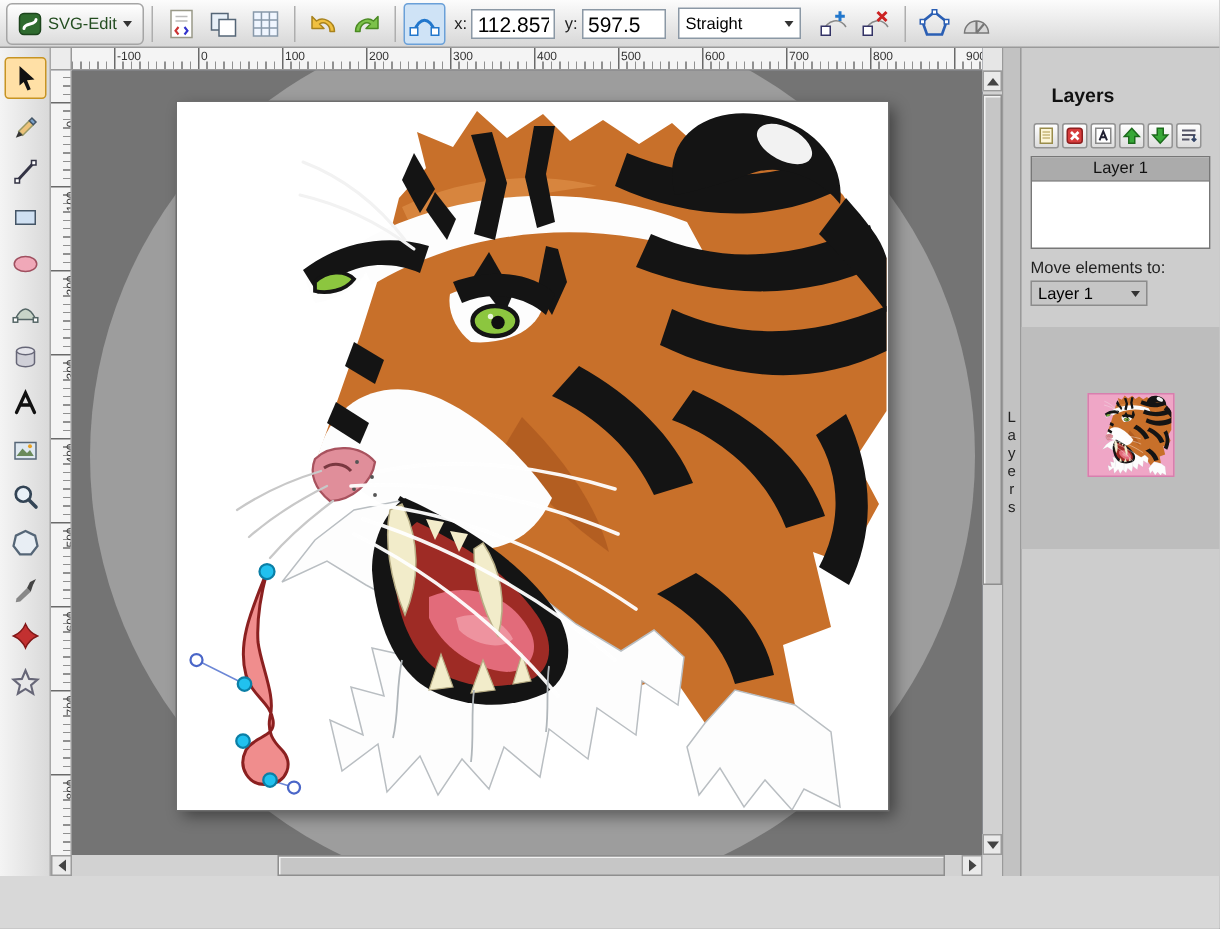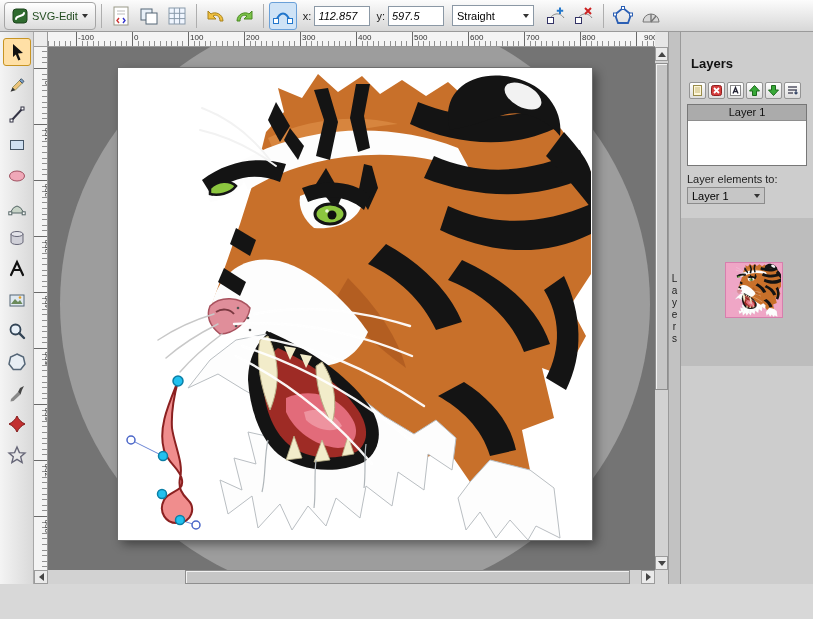--- a/index.html
+++ b/index.html
@@ -13,22 +13,22 @@
     display:flex;align-items:center;padding-left:4px;box-sizing:border-box;}
   .logo-btn{display:flex;align-items:center;gap:4px;height:26px;padding:0 7px;
     border:1px solid #a5a5a5;border-radius:4px;background:linear-gradient(#fff,#dcdcdc);cursor:pointer;}
   .logo-btn span{font-size:11px;font-weight:normal;color:#234d20;}
   .car{width:0;height:0;border:3.5px solid transparent;border-top:4.5px solid #333;margin-top:4px;}
   .vsep{width:1px;height:24px;background:#aeaeae;margin:0 5px;}
   .tb{width:26px;height:26px;border:1px solid transparent;border-radius:3px;
     display:flex;align-items:center;justify-content:center;cursor:pointer;}
   .tb.active{background:#cfe3f6;border-color:#6aa0d8;}
   .tlab{font-size:11px;color:#222;margin:0 3px 0 6px;}
-  .tinput{width:48px;height:16px;font-size:11px;border:1px solid #8b98a5;padding:1px 3px;
-    font-family:"Liberation Sans",sans-serif;background:#fff;font-style:italic;}
+  .tinput{width:48px;height:16px;font-size:14px;border:1px solid #8b98a5;padding:1px 3px;
+    font-family:"Liberation Sans",sans-serif;background:#fff;}
   .fake-select{display:flex;align-items:center;justify-content:space-between;width:72px;height:19px;
     background:#fff;border:1px solid #8b98a5;font-size:11px;padding:0 4px;margin-left:8px;cursor:pointer;}
 
   
   #left-toolbar{position:absolute;left:0;top:32px;width:34px;height:552px;
     background:linear-gradient(to right,#f4f4f4,#d9d9d9);border-right:1px solid #a8a8a8;
     box-sizing:border-box;display:flex;flex-direction:column;align-items:center;padding-top:6px;gap:3px;}
   .tool-btn{width:26px;height:26px;border:1px solid transparent;border-radius:3px;
     display:flex;align-items:center;justify-content:center;cursor:pointer;}
   .tool-btn.active{background:#ffe0a6;border-color:#c79423;}
@@ -72,21 +72,21 @@
   #scroll-corner{position:absolute;left:621px;top:538px;width:13px;height:14px;background:#d8d8d8;}
 
   
   #right-panel{position:absolute;left:668px;top:32px;width:145px;height:552px;background:#cdcdcd;
     border-left:1px solid #9a9a9a;box-sizing:border-box;}
   #side-tab{position:absolute;left:0;top:0;width:12px;height:100%;background:#c2c2c2;
     border-right:1px solid #9a9a9a;box-sizing:border-box;display:flex;flex-direction:column;
     align-items:center;justify-content:center;gap:1px;cursor:pointer;}
   #side-tab span{font-size:10px;color:#222;line-height:11px;}
   #panel-content{position:absolute;left:12px;top:0;width:133px;height:100%;}
-  #layers-title{position:absolute;left:10px;top:24px;font-size:13px;font-weight:bold;color:#111;}
+  #layers-title{position:absolute;left:20px;top:24px;font-size:13px;font-weight:bold;color:#111;}
   #layer-buttons{position:absolute;left:8px;top:50px;display:flex;gap:2px;}
   .layer-btn{width:17px;height:17px;background:linear-gradient(#fff,#ddd);border:1px solid #949494;
     border-radius:2px;display:flex;align-items:center;justify-content:center;cursor:pointer;box-sizing:border-box;}
   #layer-list{position:absolute;left:6px;top:72px;width:120px;height:62px;background:#fff;
     border:1px solid #777;box-sizing:border-box;overflow:hidden;}
   .layer-row{height:15px;font-size:11px;text-align:center;line-height:15px;color:#111;cursor:pointer;}
   .layer-row.sel{background:#ababab;border-bottom:1px solid #8e8e8e;}
   #move-label{position:absolute;left:6px;top:141px;font-size:11px;color:#222;}
   #move-select{position:absolute;left:6px;top:155px;width:78px;height:17px;background:#c6c6c6;
     border:1px solid #8c8c8c;box-sizing:border-box;display:flex;align-items:center;
@@ -593,21 +593,21 @@
           </div>
           <div class="layer-btn">
             <svg width="13" height="13">
               <use href="#li-merge-down"></use>
             </svg>
           </div>
         </div>
       <div id="layer-list">
           <div class="layer-row sel">Layer 1</div>
         </div>
-      <div id="move-label">Layer elements to:</div>
+      <div id="move-label">Move elements to:</div>
       <div id="move-select">
         <span>Layer 1</span>
         <span class="car"></span>
       </div>
       <div id="preview-block">
         <div id="layer-preview">
           <svg width="56" height="54" viewBox="0 0 474 472" preserveAspectRatio="xMidYMid meet">
               <use href="#tiger"></use>
             </svg>
         </div>

